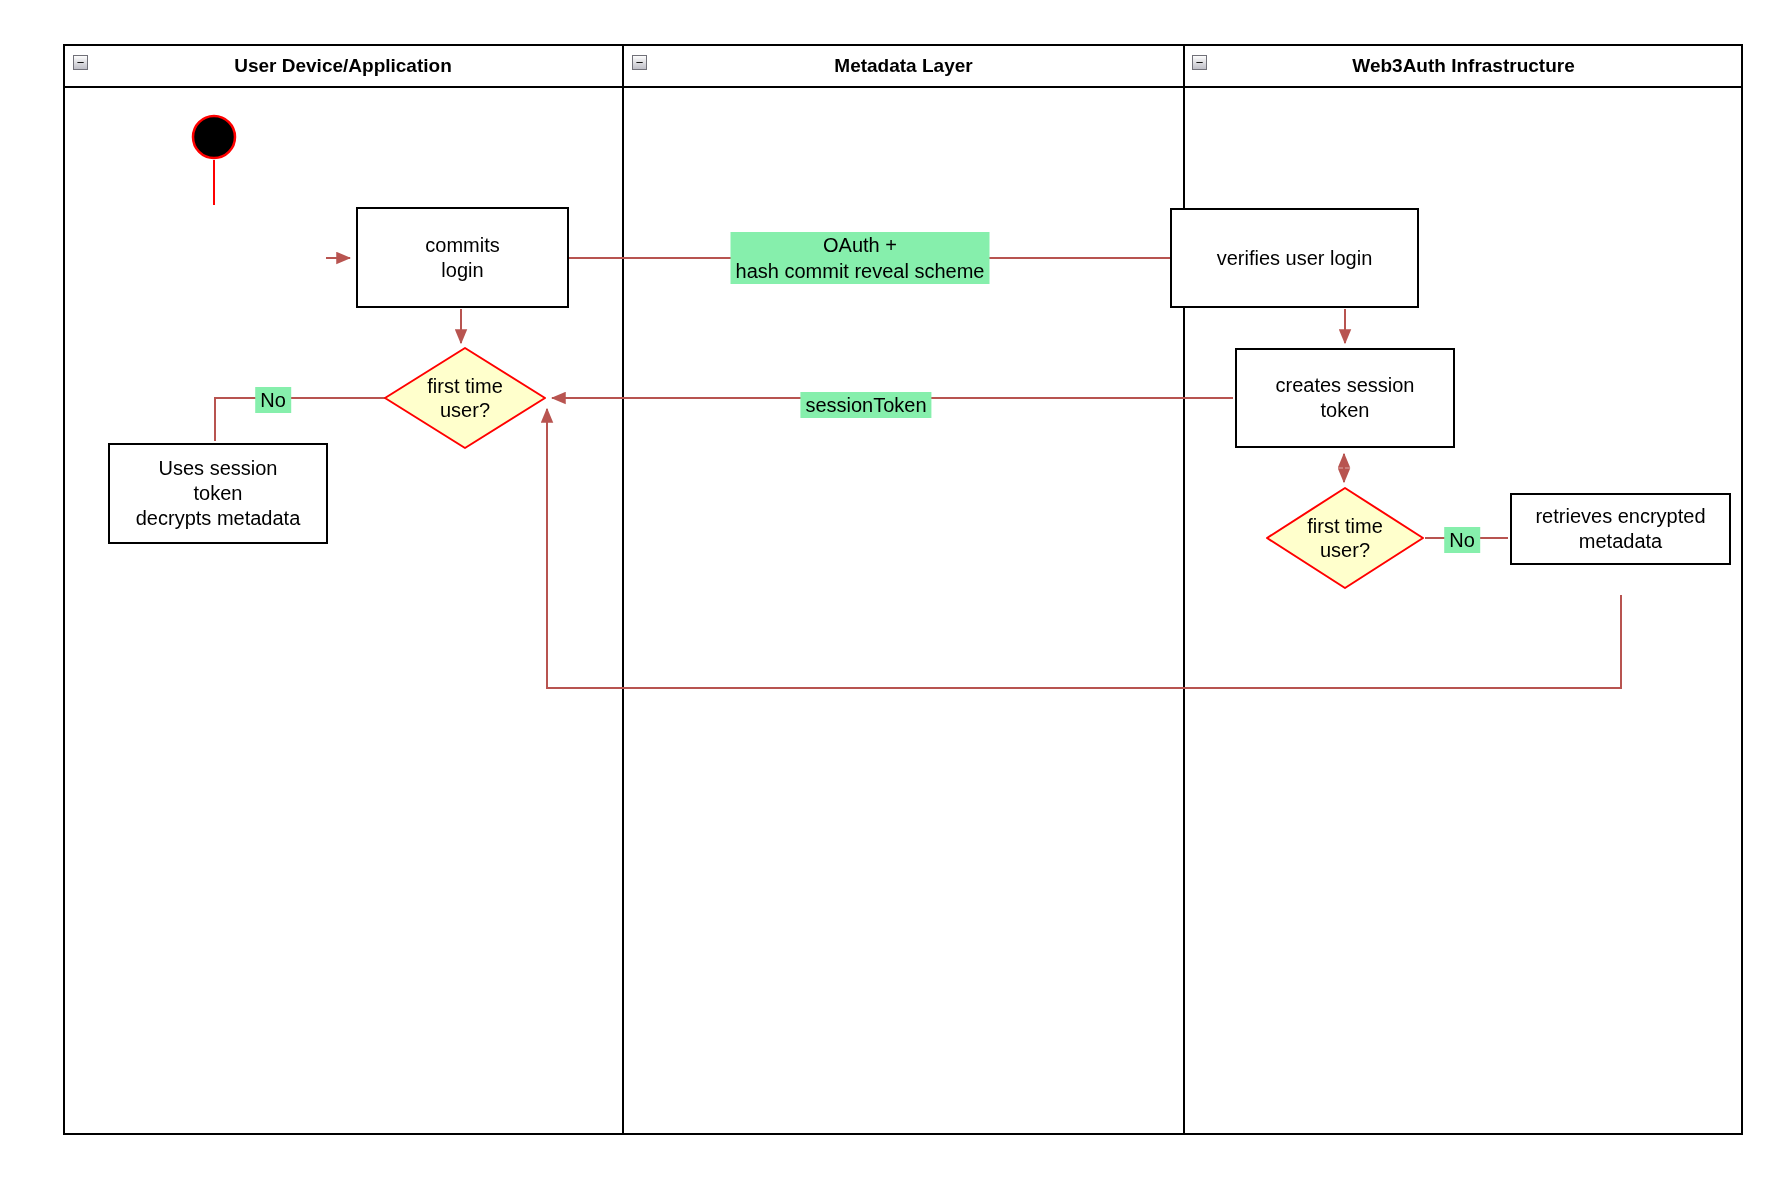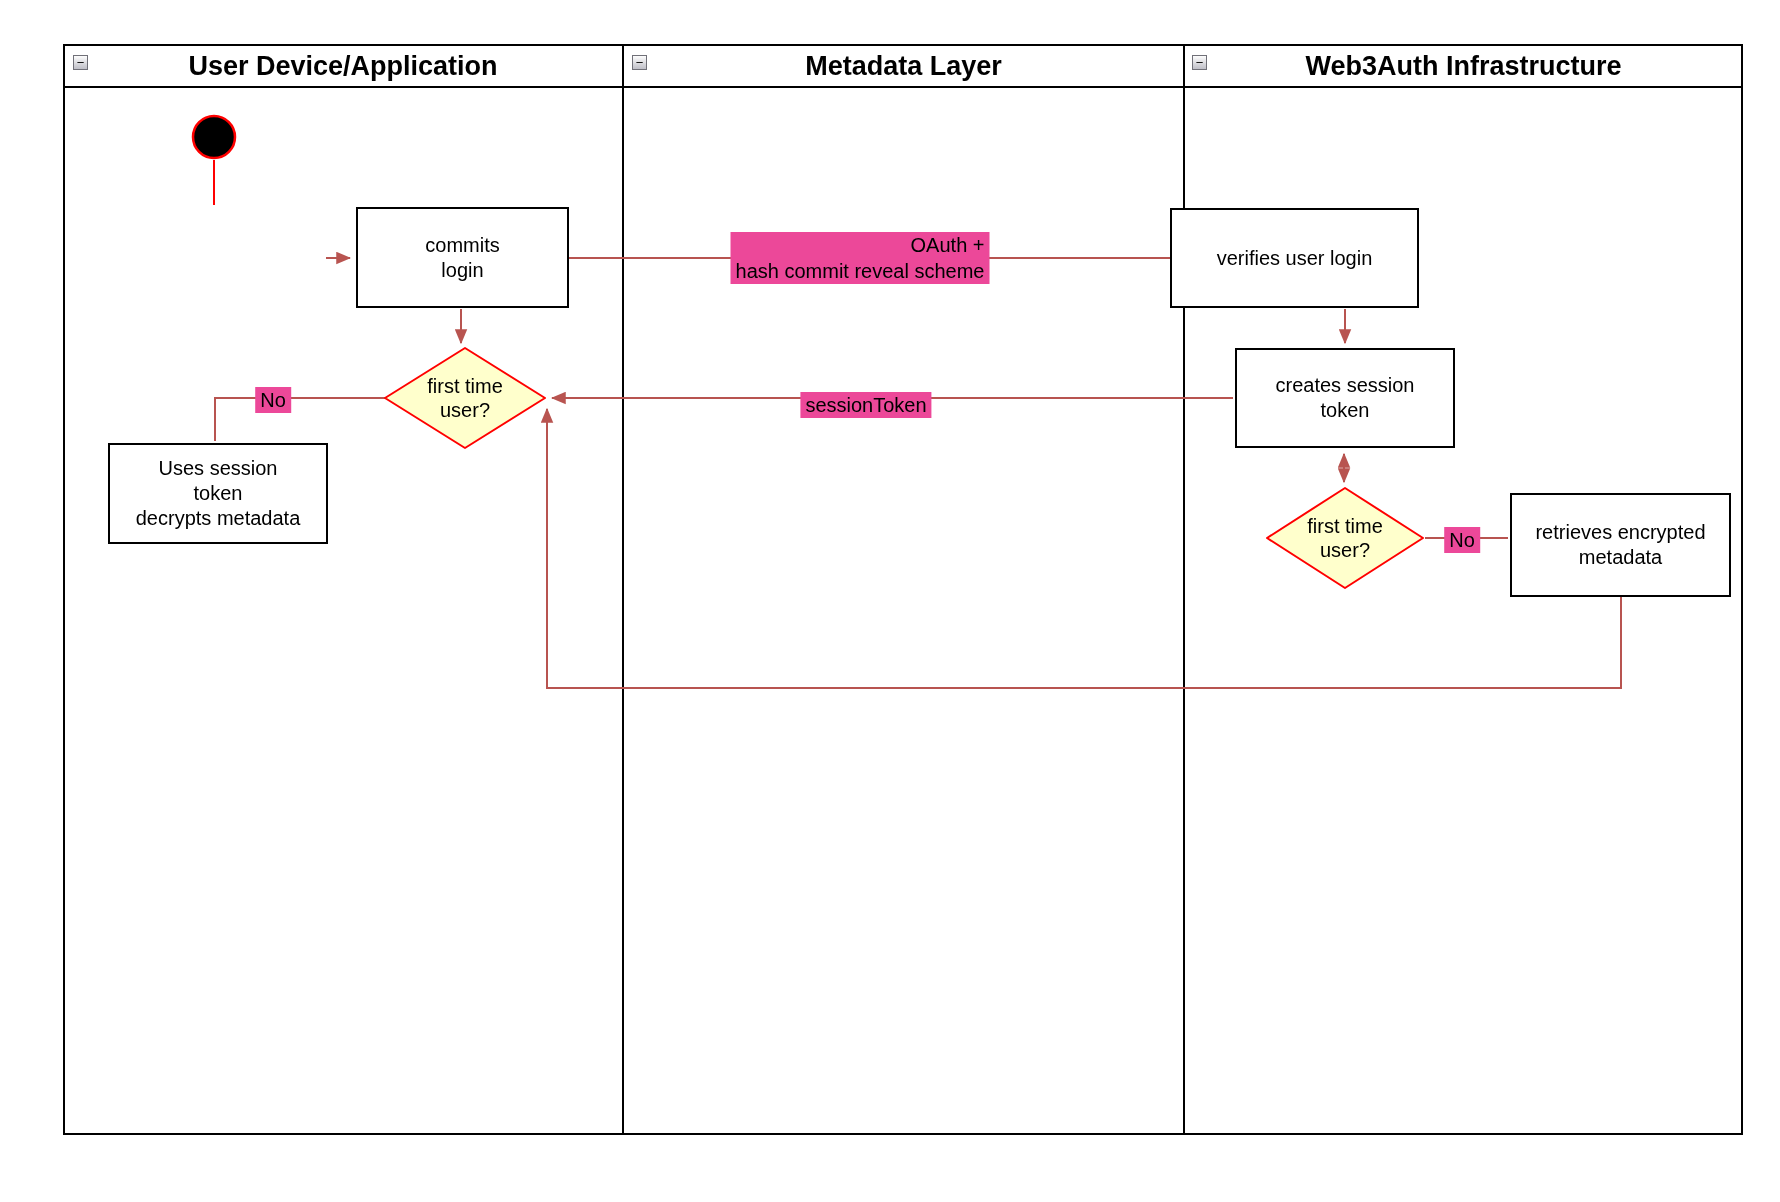--- a/index.html
+++ b/index.html
@@ -10,21 +10,21 @@
   }
   
   .frame{position:absolute;left:63px;top:44px;width:1680px;height:1091px;
     border:2px solid #000;box-sizing:border-box;z-index:0;}
   .header-underline{position:absolute;left:63px;top:44px;width:1680px;height:44px;
     border-bottom:2px solid #000;box-sizing:border-box;z-index:0;}
   .vdiv{position:absolute;top:44px;width:2px;height:1091px;background:#000;z-index:0;}
   .vdiv.d1{left:622px;}
   .vdiv.d2{left:1183px;}
   .lane-header{position:absolute;top:46px;height:40px;display:flex;align-items:center;
-    justify-content:center;font-weight:bold;font-size:27px;z-index:2;}
+    justify-content:center;font-weight:bold;font-size:19px;z-index:2;}
   .lane-header.l1{left:63px;width:560px;}
   .lane-header.l2{left:623px;width:561px;text-align:right;}
   .lane-header.l3{left:1184px;width:559px;}
   .collapse{position:absolute;top:55px;width:15px;height:15px;box-sizing:border-box;
     border:1px solid #707078;background:linear-gradient(#fdfdfd,#bfbfc7);
     display:flex;align-items:center;justify-content:center;
     font-size:13px;line-height:11px;z-index:3;cursor:pointer;}
   .collapse.c1{left:73px;}
   .collapse.c2{left:632px;}
   .collapse.c3{left:1192px;}
@@ -32,29 +32,29 @@
   svg.layer{position:absolute;left:0;top:0;z-index:1;}
   
   .node{position:absolute;background:#fff;border:2px solid #000;box-sizing:border-box;
     display:flex;align-items:center;justify-content:center;text-align:center;
     font-size:20px;line-height:25px;white-space:pre-line;z-index:2;}
   [data-name="node-user-triggers-login"]{left:103px;top:207px;width:221px;height:101px;}
   [data-name="node-commits-login"]{left:356px;top:207px;width:213px;height:101px;}
   [data-name="node-uses-session-token"]{left:108px;top:443px;width:220px;height:101px;}
   [data-name="node-verifies-user-login"]{left:1170px;top:208px;width:249px;height:100px;}
   [data-name="node-creates-session-token"]{left:1235px;top:348px;width:220px;height:100px;}
-  [data-name="node-retrieves-encrypted-metadata"]{left:1510px;top:493px;width:221px;height:104px;}
+  [data-name="node-retrieves-encrypted-metadata"]{left:1510px;top:493px;width:221px;height:72px;}
   
   .diamond-label{position:absolute;display:flex;align-items:center;justify-content:center;
     text-align:center;font-size:20px;line-height:24px;white-space:pre-line;z-index:2;}
   [data-name="diamond-left-label"]{left:385px;top:348px;width:160px;height:100px;}
   [data-name="diamond-right-label"]{left:1267px;top:488px;width:156px;height:100px;}
   
-  .edge-label{position:absolute;transform:translate(-50%,-50%);background:#ec4899;
-    padding:0 5px;text-align:right;font-size:20px;line-height:26px;
+  .edge-label{position:absolute;transform:translate(-50%,-50%);background:#86efac;
+    padding:0 5px;text-align:center;font-size:20px;line-height:26px;
     white-space:pre-line;z-index:3;}
   [data-name="edge-label-oauth"]{left:860px;top:258px;}
   [data-name="edge-label-session-token"]{left:866px;top:405px;}
   [data-name="edge-label-no-left"]{left:273px;top:400px;}
   [data-name="edge-label-no-right"]{left:1462px;top:540px;}
 </style>
 </head>
 <body>
 
 <div class="canvas" data-name="diagram-canvas">

